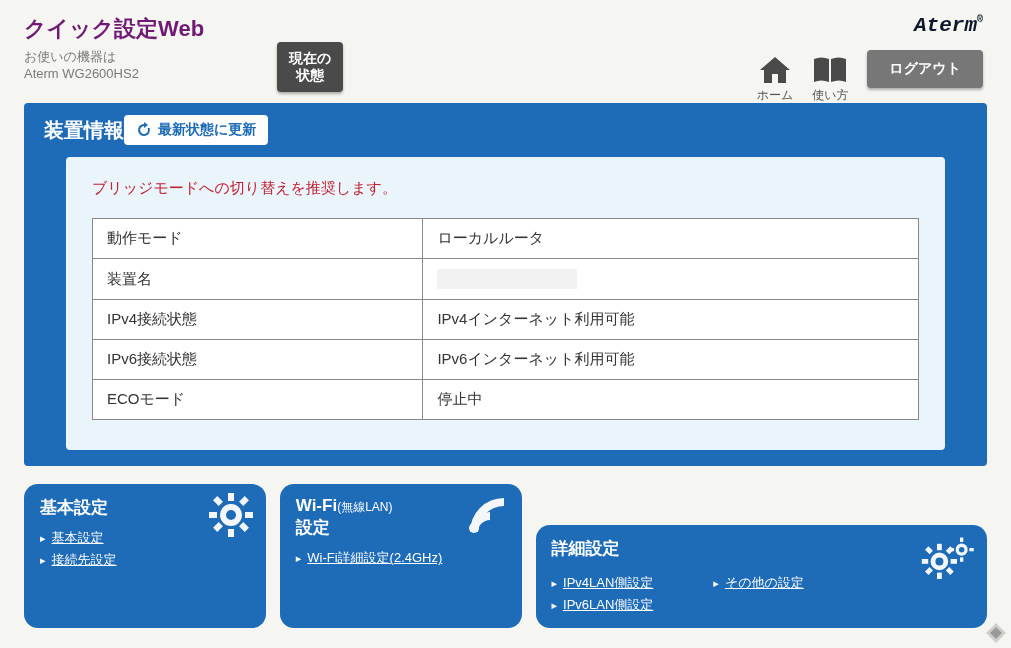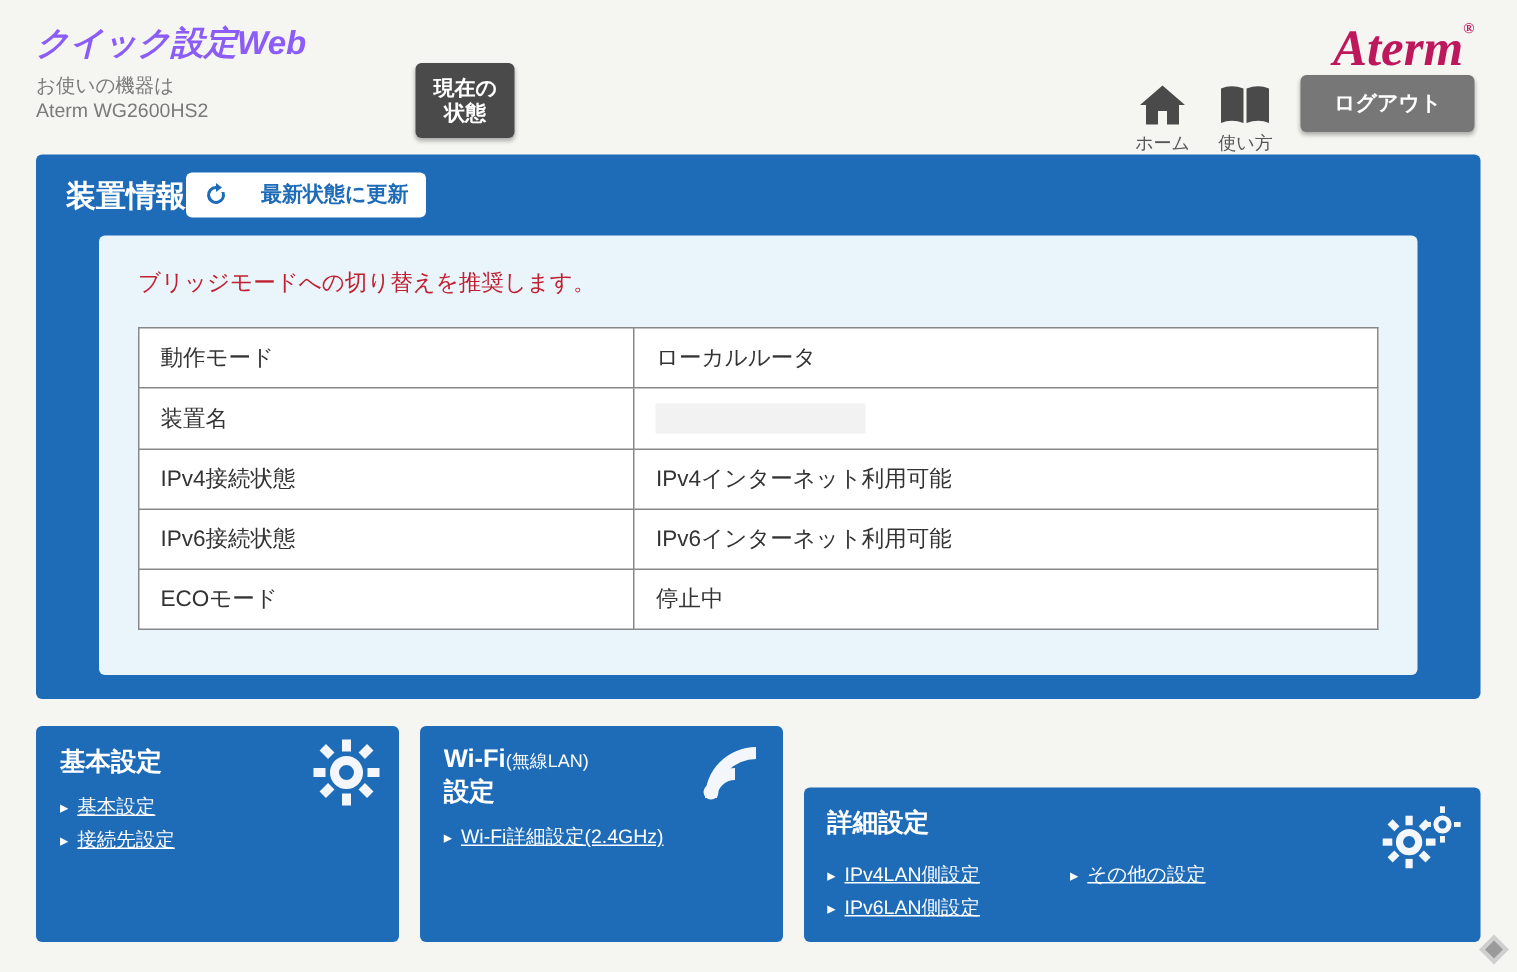--- a/index.html
+++ b/index.html
@@ -10,22 +10,21 @@
     font-size: 14px;
     width: 1011px;
   }
   .header {
     padding: 14px 24px 10px 24px;
     position: relative;
   }
   .header-title {
     font-size: 22px;
     font-weight: bold;
-    color: #8b5cf6;
-    font-style: italic;
+    color: #701a75;
   }
   .header-sub1 {
     font-size: 13px;
     color: #7a7a7a;
     margin-top: 4px;
   }
   .header-sub2 {
     font-size: 13px;
     color: #7a7a7a;
   }
@@ -41,25 +40,25 @@
     font-weight: bold;
     line-height: 1.2;
     cursor: pointer;
     box-shadow: 0 2px 3px rgba(0,0,0,0.3);
     text-align: center;
     margin-left: 40px;
   }
   .brand {
     position: absolute;
     right: 28px; top: 14px;
-    font-size: 34px;
+    font-size: 21px;
     font-style: italic;
     font-weight: bold;
-    color: #be185d;
-    font-family: Liberation Serif, serif;
+    color: #0f172a;
+    font-family: Liberation Mono, monospace;
   }
   .brand::after {
     content: "®";
     font-size: 10px;
     vertical-align: top;
     font-style: normal;
   }
   .nav-icons {
     position: absolute;
     right: 28px; top: 50px;
@@ -107,21 +106,21 @@
     background: #fff;
     color: #1e6bb8;
     border: none;
     border-radius: 4px;
     padding: 6px 12px;
     font-size: 14px;
     font-weight: bold;
     cursor: pointer;
     display: flex;
     align-items: center;
-    gap: 22px;
+    gap: 6px;
   }
   .inner-card {
     background: #eaf4fb;
     margin: 0 42px;
     border-radius: 4px;
     padding: 22px 26px 30px 26px;
   }
   .notice {
     color: #c02030;
     font-size: 15px;
@@ -147,21 +146,21 @@
     background: #f2f2f2;
     vertical-align: middle;
   }
   .cards-row {
     display: flex;
     gap: 14px;
     margin: 0 24px;
   }
   .setting-card {
     background: #1e6bb8;
-    border-radius: 4px;
+    border-radius: 14px;
     flex: 1;
     color: #fff;
     padding: 12px 16px 10px 16px;
     position: relative;
   }
   .setting-card.wide { flex: 2; margin-top: 41px; }
   .card-title {
     font-size: 17px;
     font-weight: bold;
     margin-bottom: 10px;

